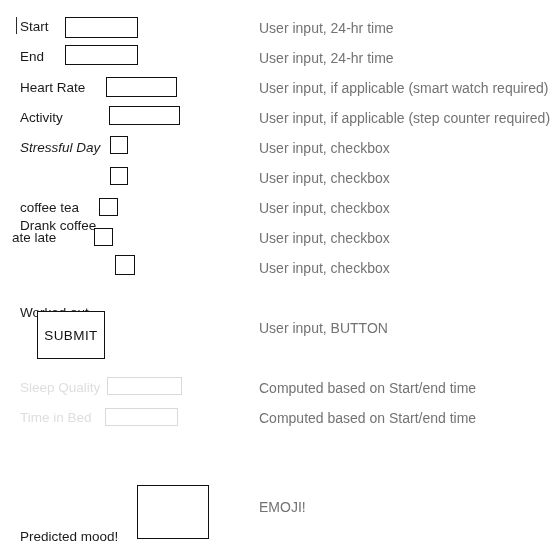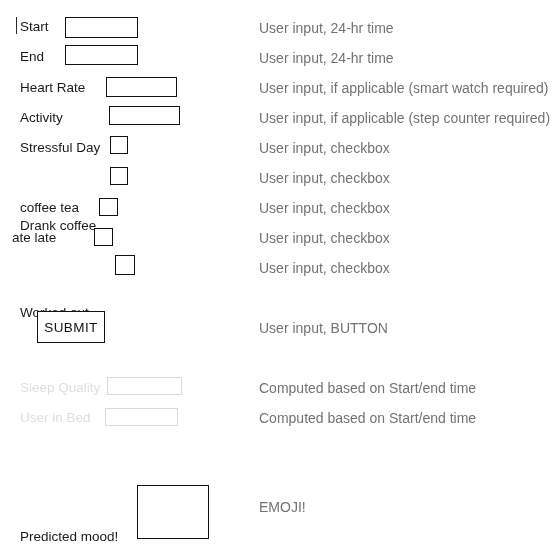--- a/index.html
+++ b/index.html
@@ -86,46 +86,46 @@
 <div class="abs annotation" style="left:259px; top:51px;">User input, 24-hr time</div>
 
 <div class="abs label" style="left:20px; top:81px;">Heart Rate</div>
 <div class="abs box" style="left:106px; top:77px; width:71px; height:20px;"></div>
 <div class="abs annotation" style="left:259px; top:81px;">User input, if applicable (smart watch required)</div>
 
 <div class="abs label" style="left:20px; top:111px;">Activity</div>
 <div class="abs box" style="left:109px; top:106px; width:71px; height:19px;"></div>
 <div class="abs annotation" style="left:259px; top:111px;">User input, if applicable (step counter required)</div>
 
-<div class="abs label" style="left:20px; top:141px;">Stressful Day</div>
+<div class="abs label" style="left:20px; top:141px;font-style:italic;">Stressful Day</div>
 <div class="abs box" style="left:110px; top:136px; width:18px; height:18px;"></div>
 <div class="abs annotation" style="left:259px; top:141px;">User input, checkbox</div>
 
 <div class="abs label" style="left:20px; top:171px;margin-top:48px;">Drank coffee</div>
 <div class="abs box" style="left:110px; top:167px; width:18px; height:18px;"></div>
 <div class="abs annotation" style="left:259px; top:171px;">User input, checkbox</div>
 
 <div class="abs label" style="left:20px; top:201px;">coffee tea</div>
 <div class="abs box" style="left:99px; top:198px; width:19px; height:18px;"></div>
 <div class="abs annotation" style="left:259px; top:171px; top:201px;">User input, checkbox</div>
 
 <div class="abs label" style="left:12px; top:231px;">ate late</div>
 <div class="abs box" style="left:94px; top:228px; width:19px; height:18px;"></div>
 <div class="abs annotation" style="left:259px; top:231px;">User input, checkbox</div>
 
 <div class="abs label" style="left:20px; top:261px;margin-top:45px;">Worked out</div>
 <div class="abs box" style="left:115px; top:255px; width:20px; height:20px;"></div>
 <div class="abs annotation" style="left:259px; top:261px;">User input, checkbox</div>
 
-<button class="abs submit-btn" style="left:37px; top:311px; width:68px; height:32px;">SUBMIT</button>
+<button class="abs submit-btn" style="left:37px; top:311px; width:68px; height:48px;">SUBMIT</button>
 <div class="abs annotation" style="left:259px; top:321px;">User input, BUTTON</div>
 
 <div class="abs label muted" style="left:20px; top:381px;text-align:center;">Sleep Quality</div>
 <div class="abs box ghost" style="left:107px; top:377px; width:75px; height:18px;"></div>
 <div class="abs annotation" style="left:259px; top:381px;">Computed based on Start/end time</div>
 
-<div class="abs label muted" style="left:20px; top:411px;">User in Bed</div>
+<div class="abs label muted" style="left:20px; top:411px;">Time in Bed</div>
 <div class="abs box ghost" style="left:105px; top:408px; width:73px; height:18px;"></div>
 <div class="abs annotation" style="left:259px; top:411px;">Computed based on Start/end time</div>
 
 <div class="abs label" style="left:20px; top:530px;text-align:center;">Predicted mood!</div>
 <div class="abs box" style="left:137px; top:485px; width:72px; height:54px;"></div>
 <div class="abs annotation" style="left:259px; top:500px;">EMOJI!</div>
 
 </body></html>

